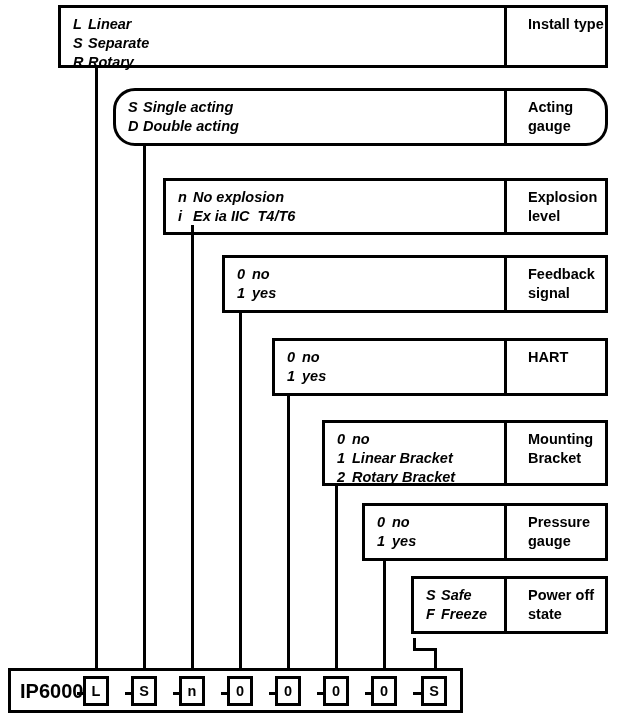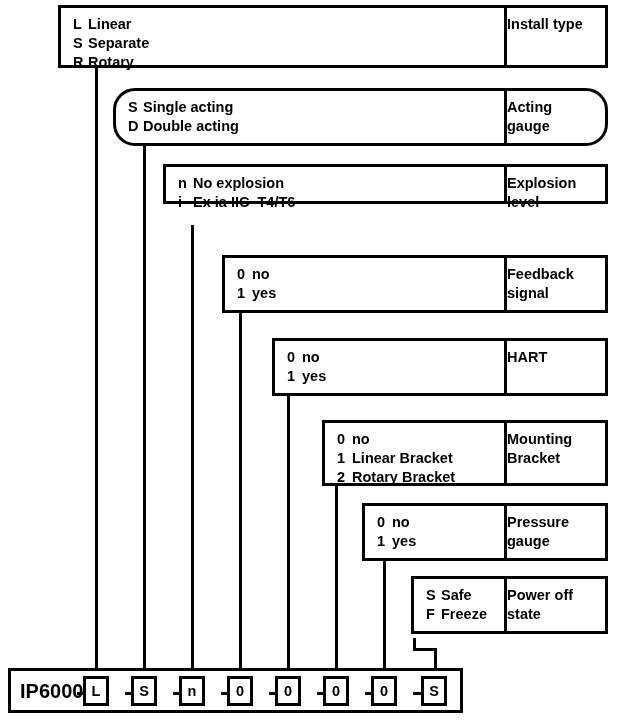--- a/index.html
+++ b/index.html
@@ -30,26 +30,27 @@
     display: flex;
     box-sizing: border-box;
   }
   .options {
     flex: 1 1 auto;
     box-sizing: border-box;
     padding: 7px 0 0 12px;
     display: flex;
     flex-direction: column;
     justify-content: flex-start;
+    font-style: italic;
   }
   .desc {
     flex: 0 0 101px;
     box-sizing: border-box;
     border-left: 3px solid #000000;
-    padding: 7px 0 0 0;
+    padding: 7px 0 0 21px;
     display: flex;
     flex-direction: column;
     justify-content: flex-start;
   }
   .opt-line {
     font-size: 14.5px;
     font-weight: bold;
     color: #000000;
     line-height: 19px;
     white-space: pre;
@@ -142,21 +143,21 @@
         <div class="opt-line"><span class="opt-code">S</span><span>Single acting</span></div>
         <div class="opt-line"><span class="opt-code">D</span><span>Double acting</span></div>
       </div>
       <div class="desc">
         <div class="desc-line">Acting</div>
         <div class="desc-line">gauge</div>
       </div>
     </div>
   </div>
 
-  <div class="row" style="left:163px; top:164px; width:445px; height:40px;">
+  <div class="row" style="left:163px; top:178px; width:445px; height:57px;">
     <div class="row-inner">
       <div class="options">
         <div class="opt-line"><span class="opt-code">n</span><span>No explosion</span></div>
         <div class="opt-line"><span class="opt-code">i</span><span>Ex ia IIC  T4/T6</span></div>
       </div>
       <div class="desc">
         <div class="desc-line">Explosion</div>
         <div class="desc-line">level</div>
       </div>
     </div>

